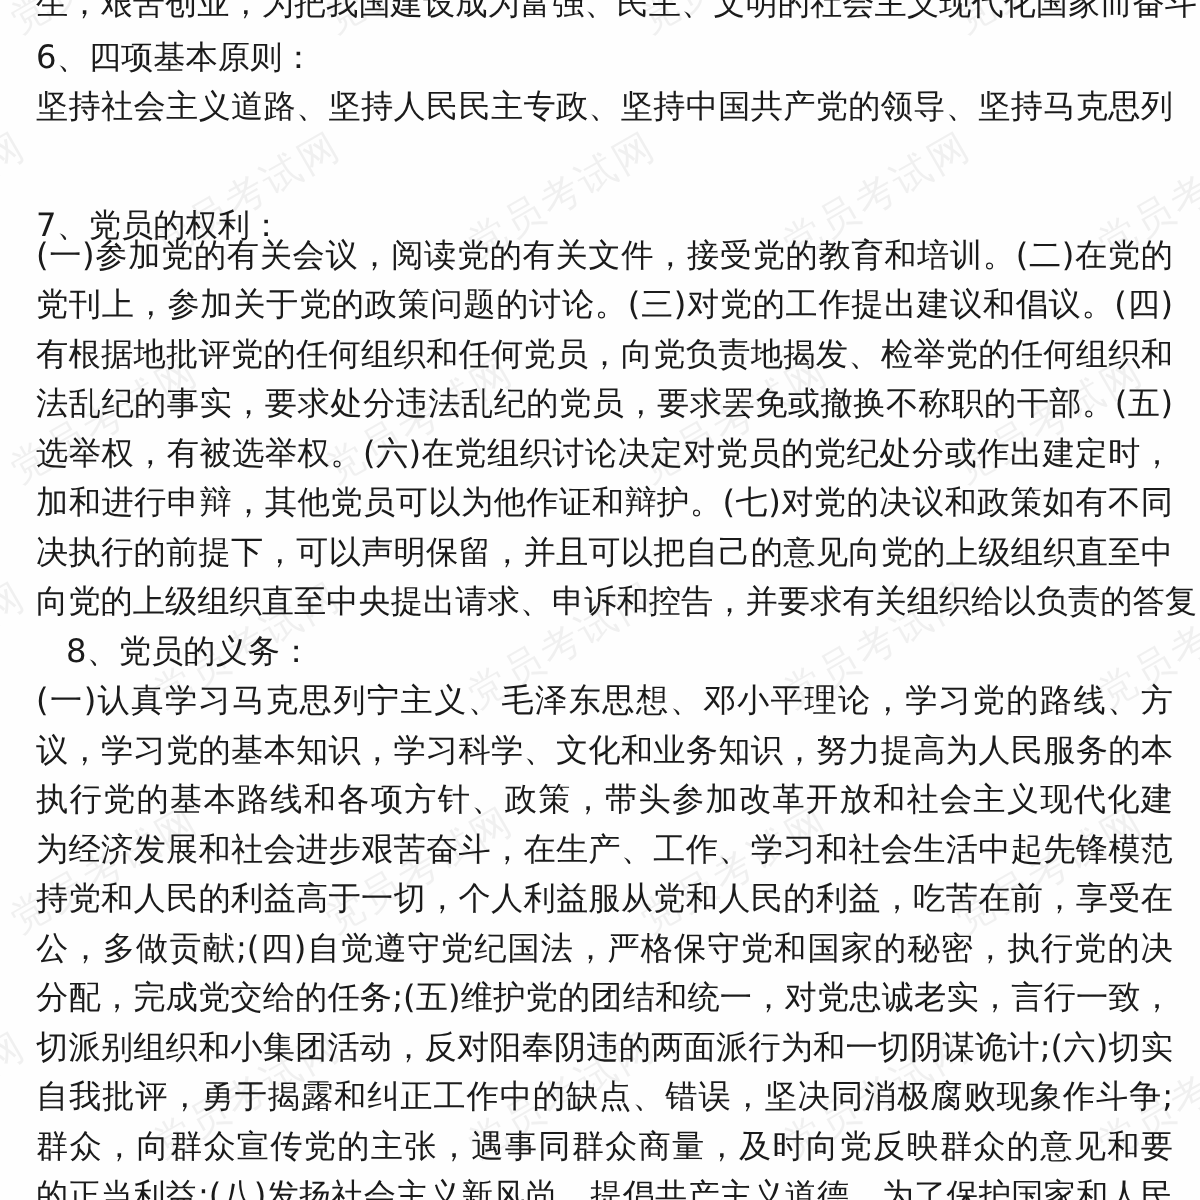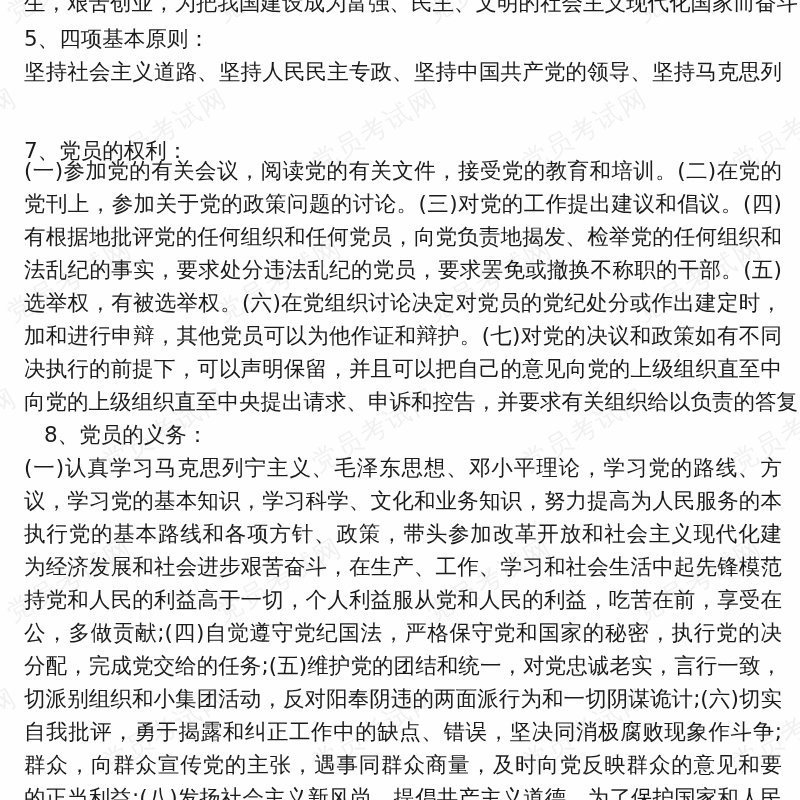--- a/index.html
+++ b/index.html
@@ -110,21 +110,21 @@
       <div class="wm" style="left: 630px; top: 600px; color: rgba(0, 0, 0, 0.055); transform: rotate(-30deg);">党员考试网</div>
       <div class="wm" style="left: -115px; top: 750px; color: rgba(0, 0, 0, 0.055); transform: rotate(-30deg);">党员考试网</div>
       <div class="wm" style="left: 95px; top: 750px; color: rgba(0, 0, 0, 0.055); transform: rotate(-30deg);">党员考试网</div>
       <div class="wm" style="left: 305px; top: 750px; color: rgba(0, 0, 0, 0.055); transform: rotate(-30deg);">党员考试网</div>
       <div class="wm" style="left: 515px; top: 750px; color: rgba(0, 0, 0, 0.055); transform: rotate(-30deg);">党员考试网</div>
       <div class="wm" style="left: 725px; top: 750px; color: rgba(0, 0, 0, 0.055); transform: rotate(-30deg);">党员考试网</div>
     </div>
 
   <div id="doc-body">
       <div class="line short clip-top" style="top: -14px;">生，艰苦创业，为把我国建设成为富强、民主、文明的社会主义现代化国家而奋斗。</div>
-      <div class="line short" style="top: 22px;">5、四项基本原则：</div>
+      <div class="line short" style="top: 22px;">6、四项基本原则：</div>
       <div class="line justify" style="top: 55px;">坚持社会主义道路、坚持人民民主专政、坚持中国共产党的领导、坚持马克思列宁主义毛泽</div>
       <div class="line short" style="top: 134px;">7、党员的权利：</div>
       <div class="line justify" style="top: 154px;">(一)参加党的有关会议，阅读党的有关文件，接受党的教育和培训。(二)在党的会议上和党报</div>
       <div class="line justify" style="top: 187px;">党刊上，参加关于党的政策问题的讨论。(三)对党的工作提出建议和倡议。(四)在党的会议上</div>
       <div class="line justify" style="top: 220px;">有根据地批评党的任何组织和任何党员，向党负责地揭发、检举党的任何组织和任何党员违</div>
       <div class="line justify" style="top: 253px;">法乱纪的事实，要求处分违法乱纪的党员，要求罢免或撤换不称职的干部。(五)行使表决权、</div>
       <div class="line justify" style="top: 286px;">选举权，有被选举权。(六)在党组织讨论决定对党员的党纪处分或作出建定时，本人有权参</div>
       <div class="line justify" style="top: 319px;">加和进行申辩，其他党员可以为他作证和辩护。(七)对党的决议和政策如有不同意见，在坚</div>
       <div class="line justify" style="top: 352px;">决执行的前提下，可以声明保留，并且可以把自己的意见向党的上级组织直至中央提出。(八)</div>
       <div class="line short" style="top: 385px;">向党的上级组织直至中央提出请求、申诉和控告，并要求有关组织给以负责的答复。</div>

